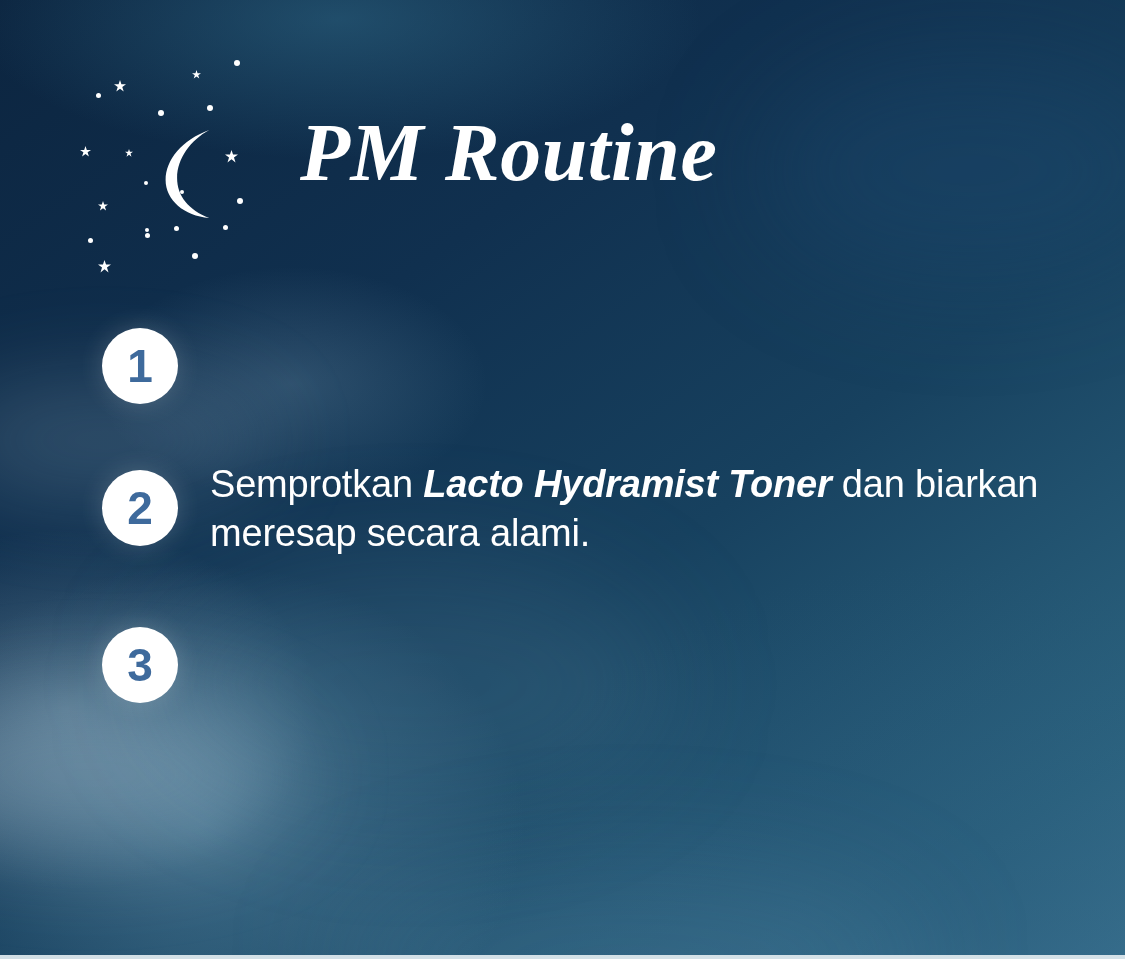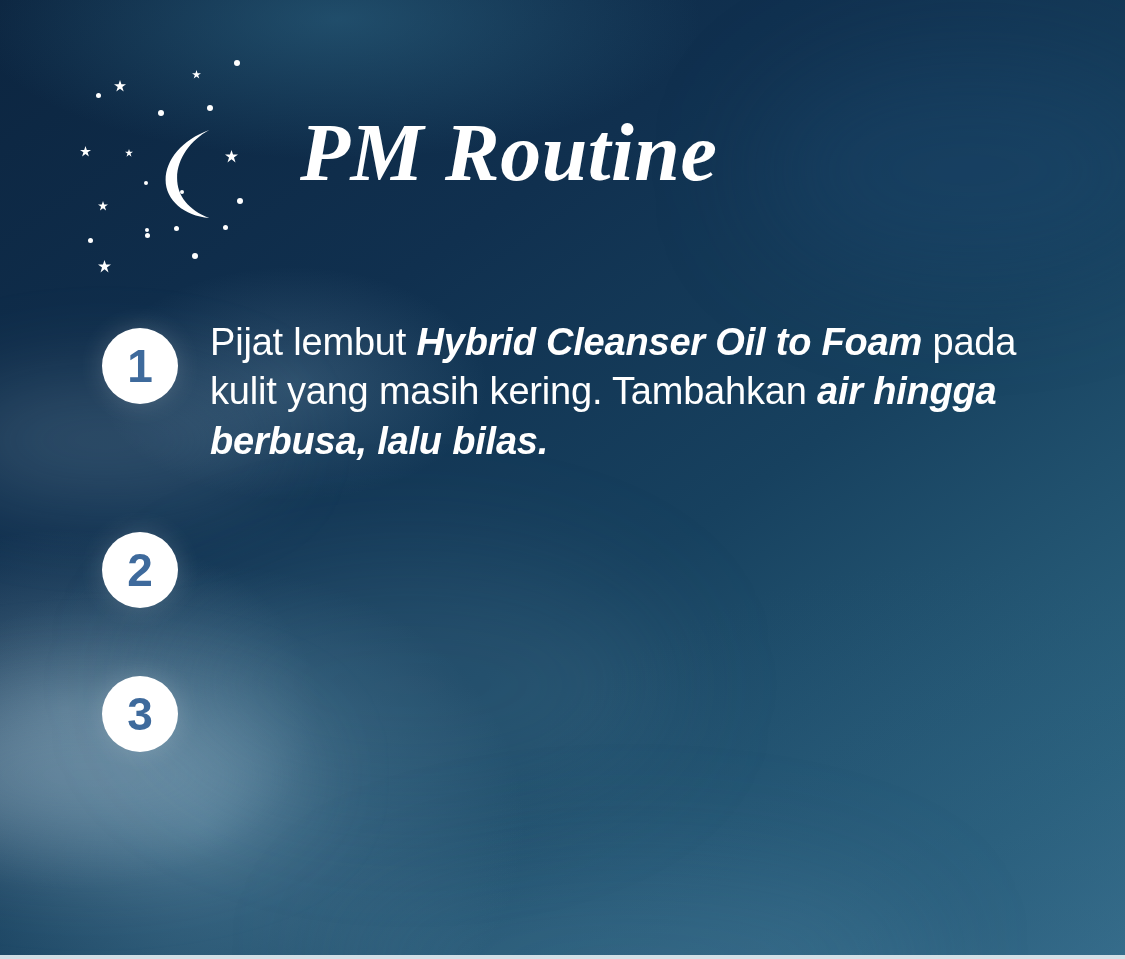--- a/index.html
+++ b/index.html
@@ -203,25 +203,25 @@
       </svg>
     </div>
 
     <div class="title">PM Routine</div>
   </div>
 
   <div class="steps">
 
     <div class="step step-1">
       <div class="badge">1</div>
-      <div class="step-text"><span>Pijat lembut </span><b>Hybrid Cleanser Oil to Foam</b><span> pada kulit yang masih kering. Tambahkan </span><b>air hingga berbusa, lalu bilas.</b></div>
     </div>
 
     <div class="step step-2">
       <div class="badge">2</div>
+      <div class="step-text"><span>Semprotkan </span><b>Lacto Hydramist Toner</b><span> dan biarkan meresap secara alami.</span></div>
     </div>
 
     <div class="step step-3">
       <div class="badge">3</div>
     </div>
 
   </div>
 
   <div class="bottom-edge"></div>
 </div>

